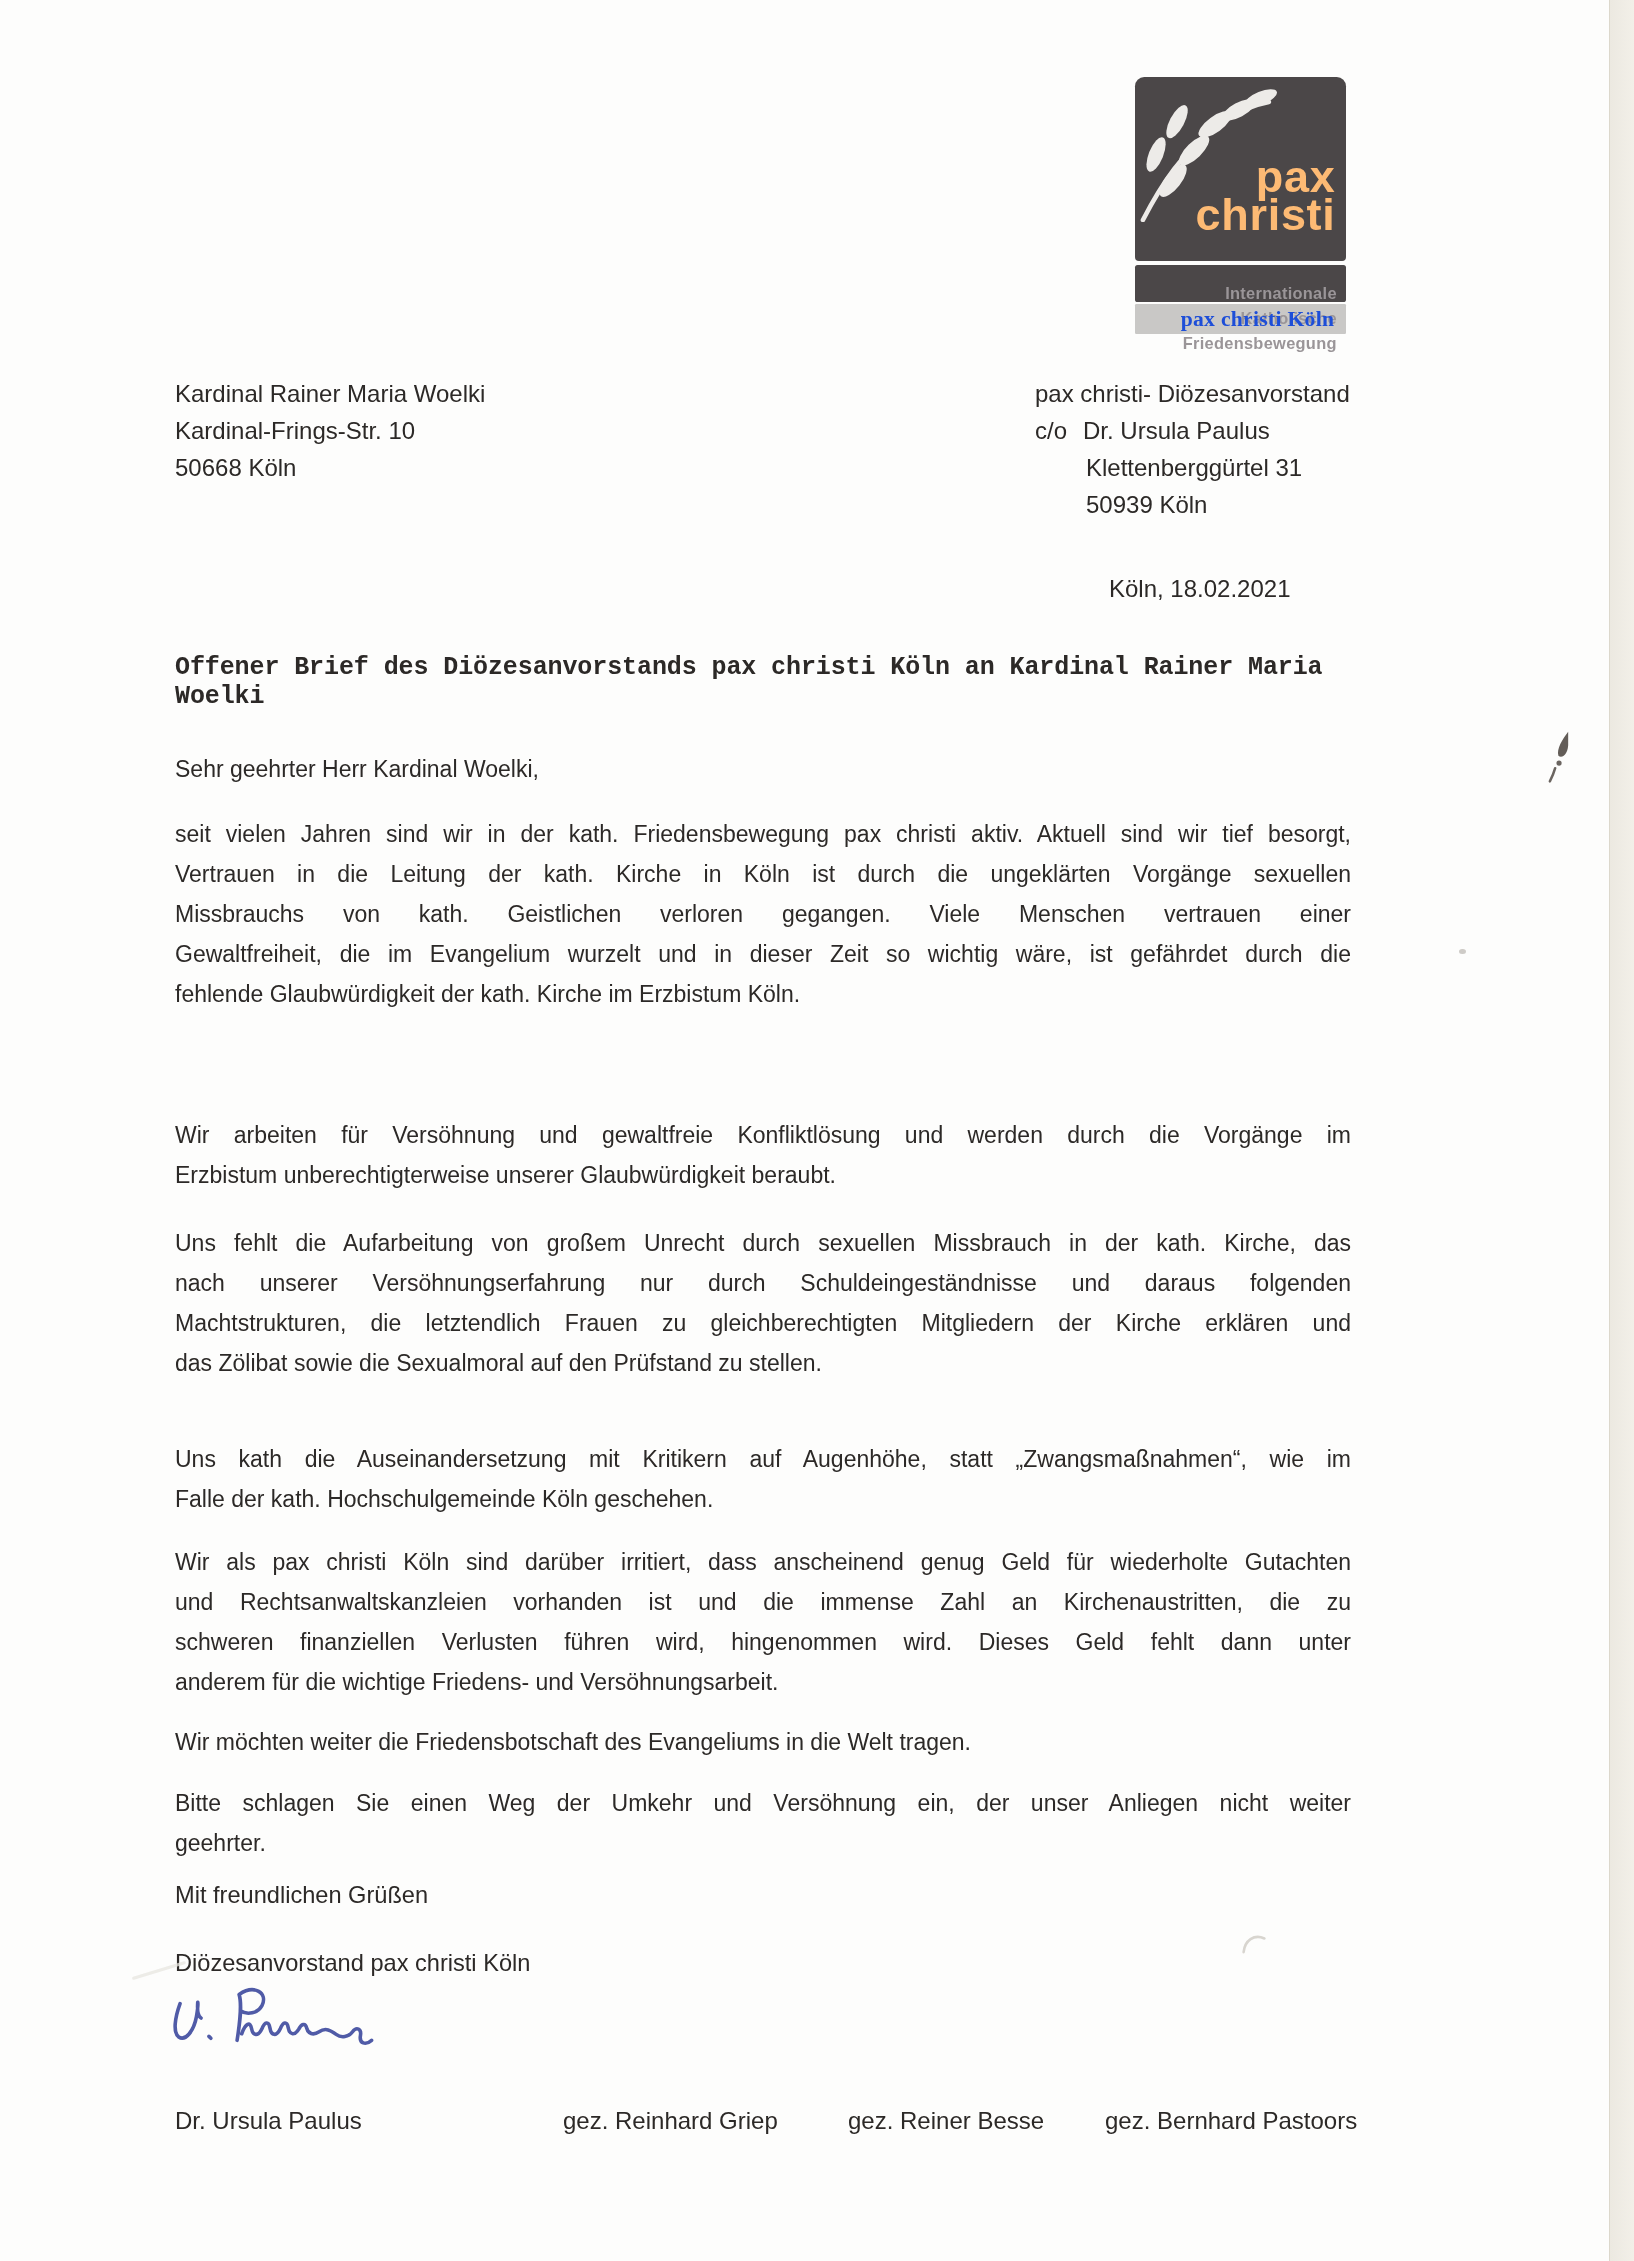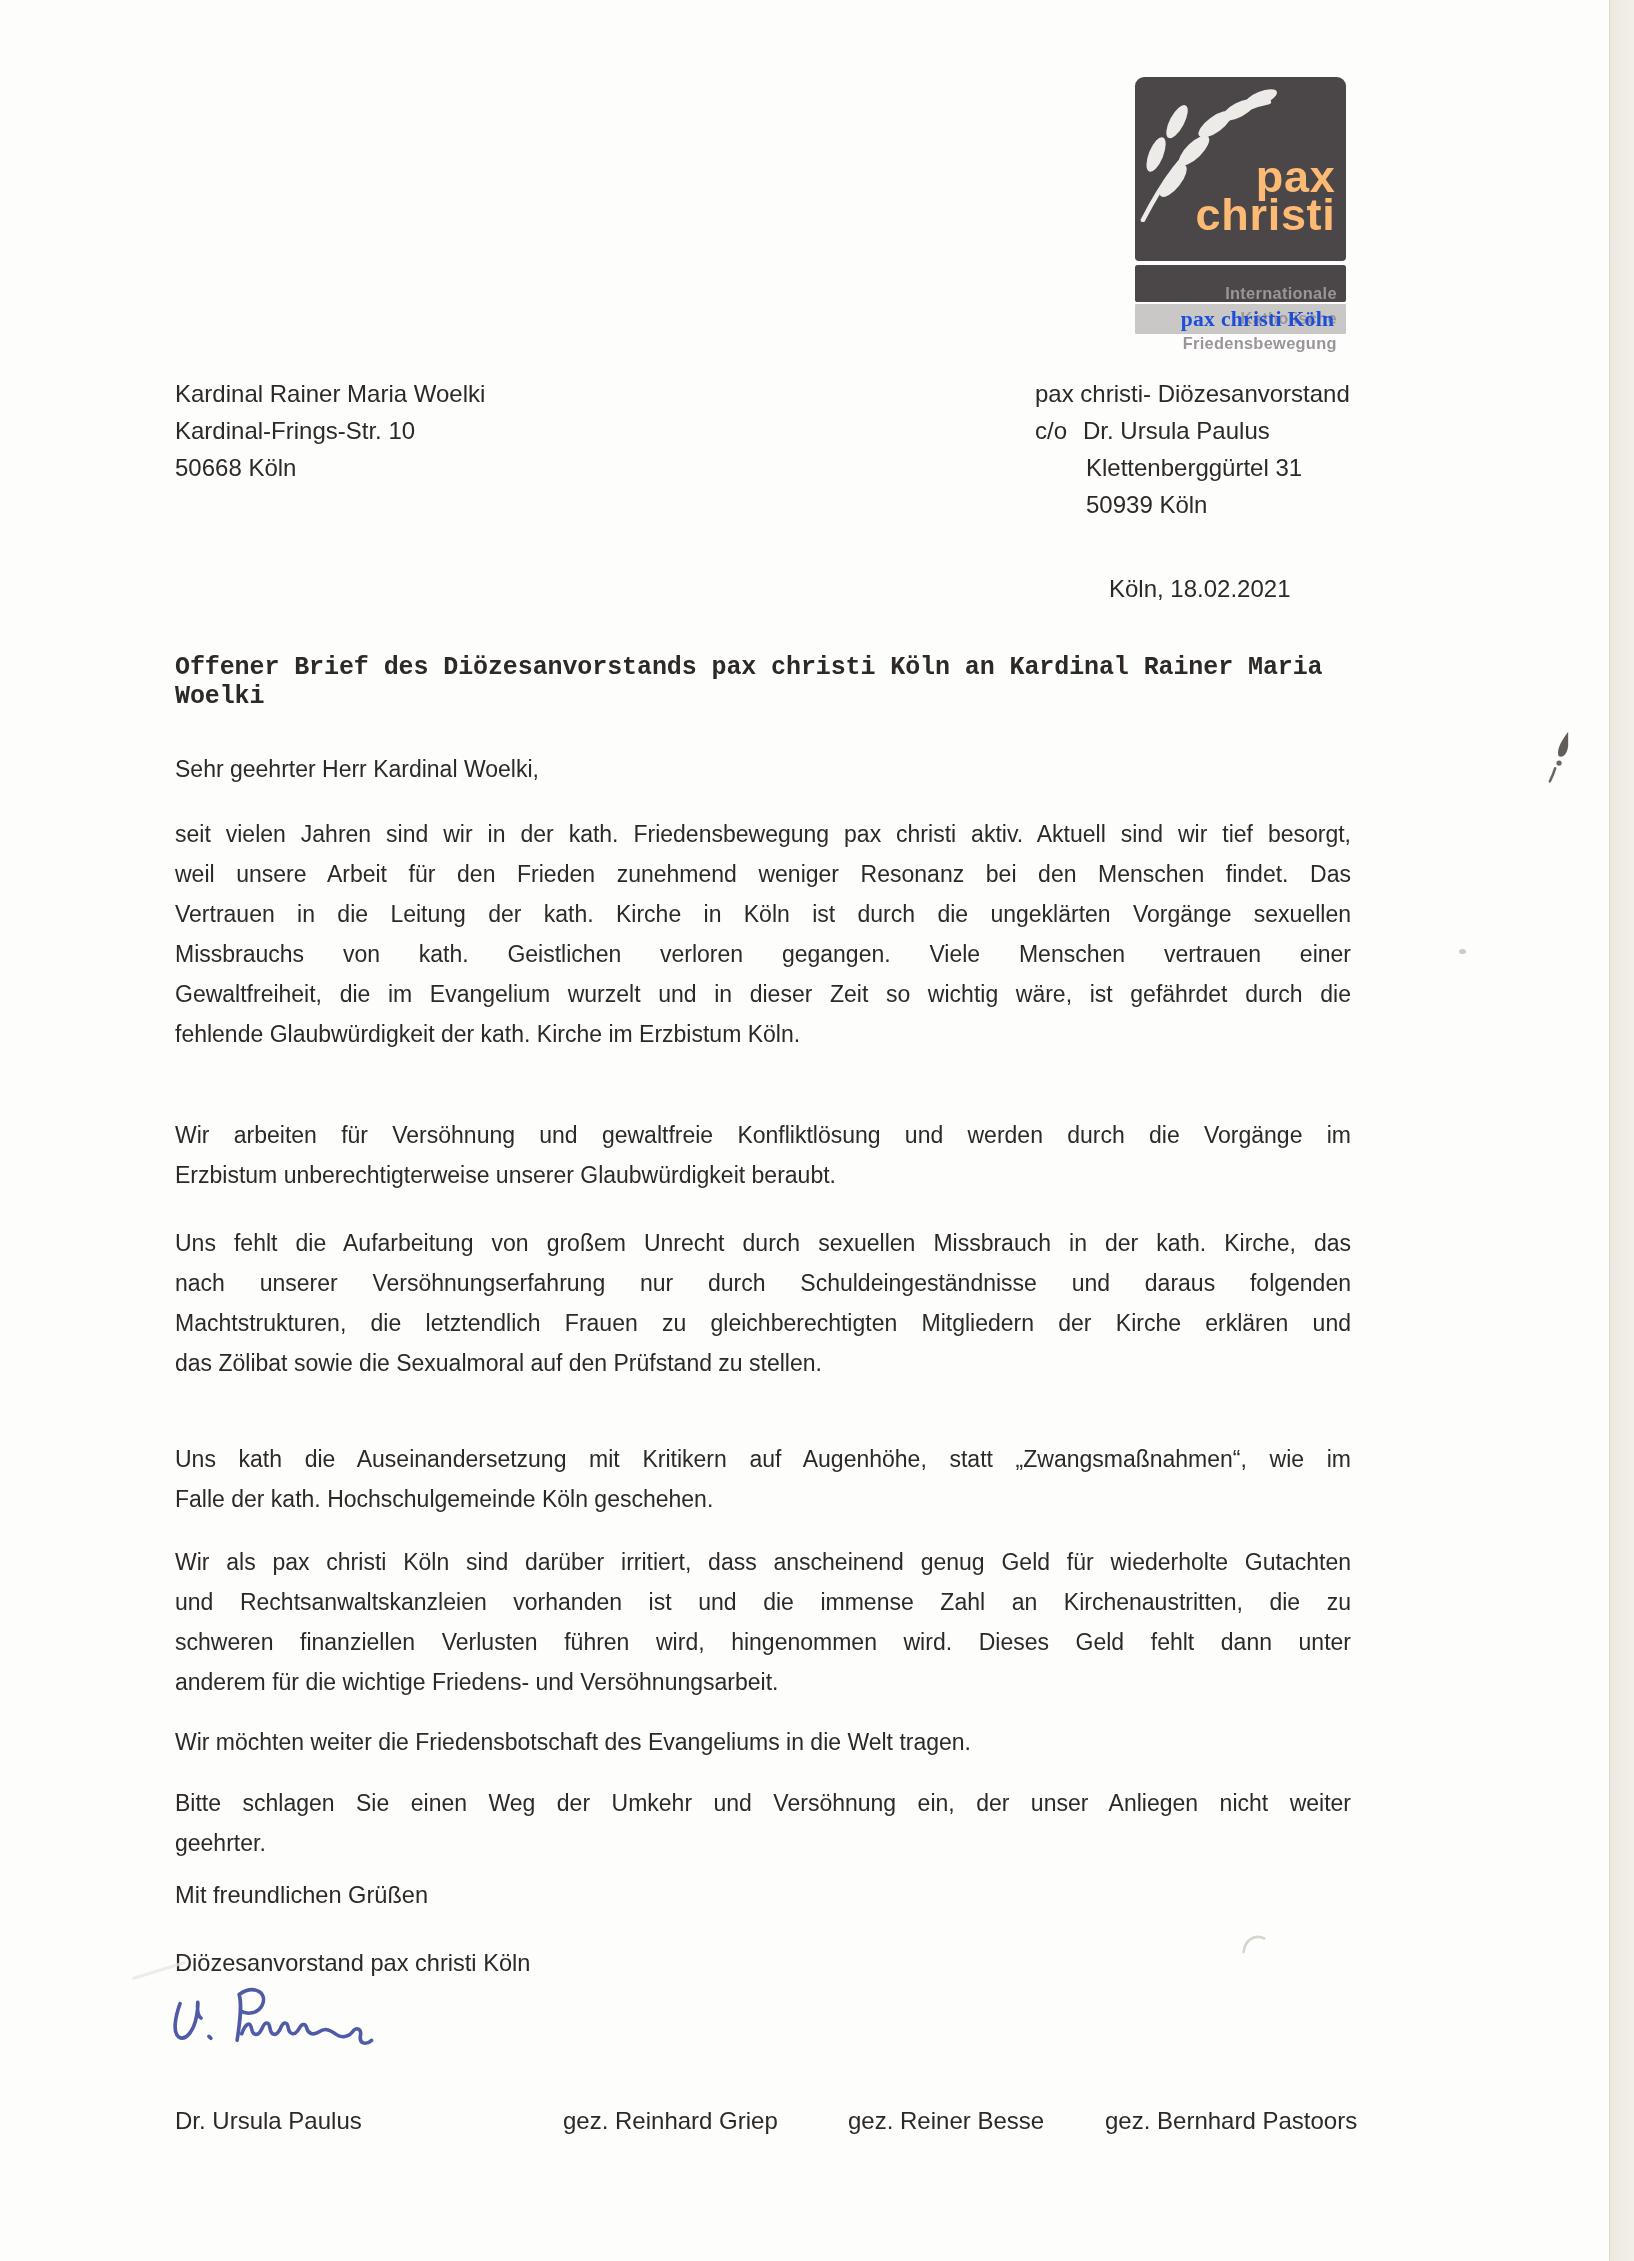--- a/index.html
+++ b/index.html
@@ -139,21 +139,20 @@
     </div>
 </div>
 
 <div class="dateline">Köln, 18.02.2021</div>
 
 <div class="subject">Offener Brief des Diözesanvorstands pax christi Köln an Kardinal Rainer Maria Woelki</div>
 <div class="salutation">Sehr geehrter Herr Kardinal Woelki,</div>
 
 <div class="para" style="top:814px">
     <div>seit vielen Jahren sind wir in der kath. Friedensbewegung pax christi aktiv. Aktuell sind wir tief besorgt,</div>
-    <div>weil unsere Arbeit für den Frieden zunehmend weniger Resonanz bei den Menschen findet. Das</div>
     <div>Vertrauen in die Leitung der kath. Kirche in Köln ist durch die ungeklärten Vorgänge sexuellen</div>
     <div>Missbrauchs von kath. Geistlichen verloren gegangen. Viele Menschen vertrauen einer</div>
     <div>Gewaltfreiheit, die im Evangelium wurzelt und in dieser Zeit so wichtig wäre, ist gefährdet durch die</div>
     <div>fehlende Glaubwürdigkeit der kath. Kirche im Erzbistum Köln.</div>
   </div>
 <div class="para" style="top:1115px">
     <div>Wir arbeiten für Versöhnung und gewaltfreie Konfliktlösung und werden durch die Vorgänge im</div>
     <div>Erzbistum unberechtigterweise unserer Glaubwürdigkeit beraubt.</div>
   </div>
 <div class="para" style="top:1223px">

